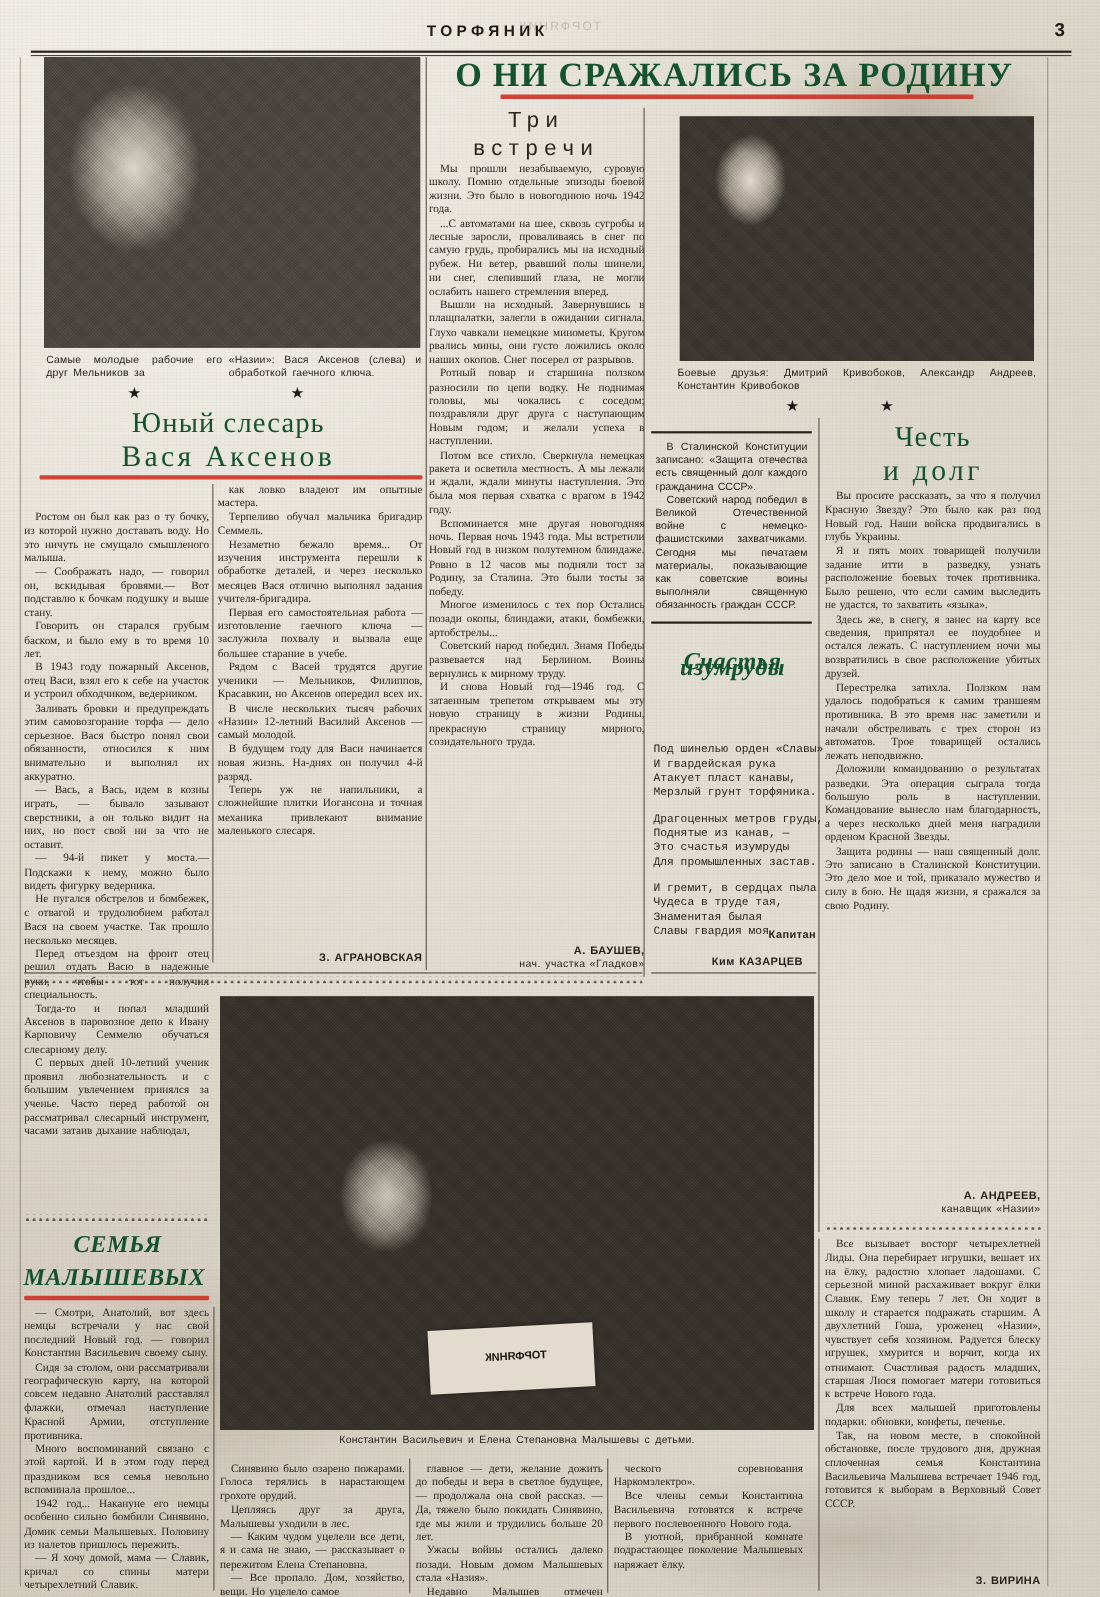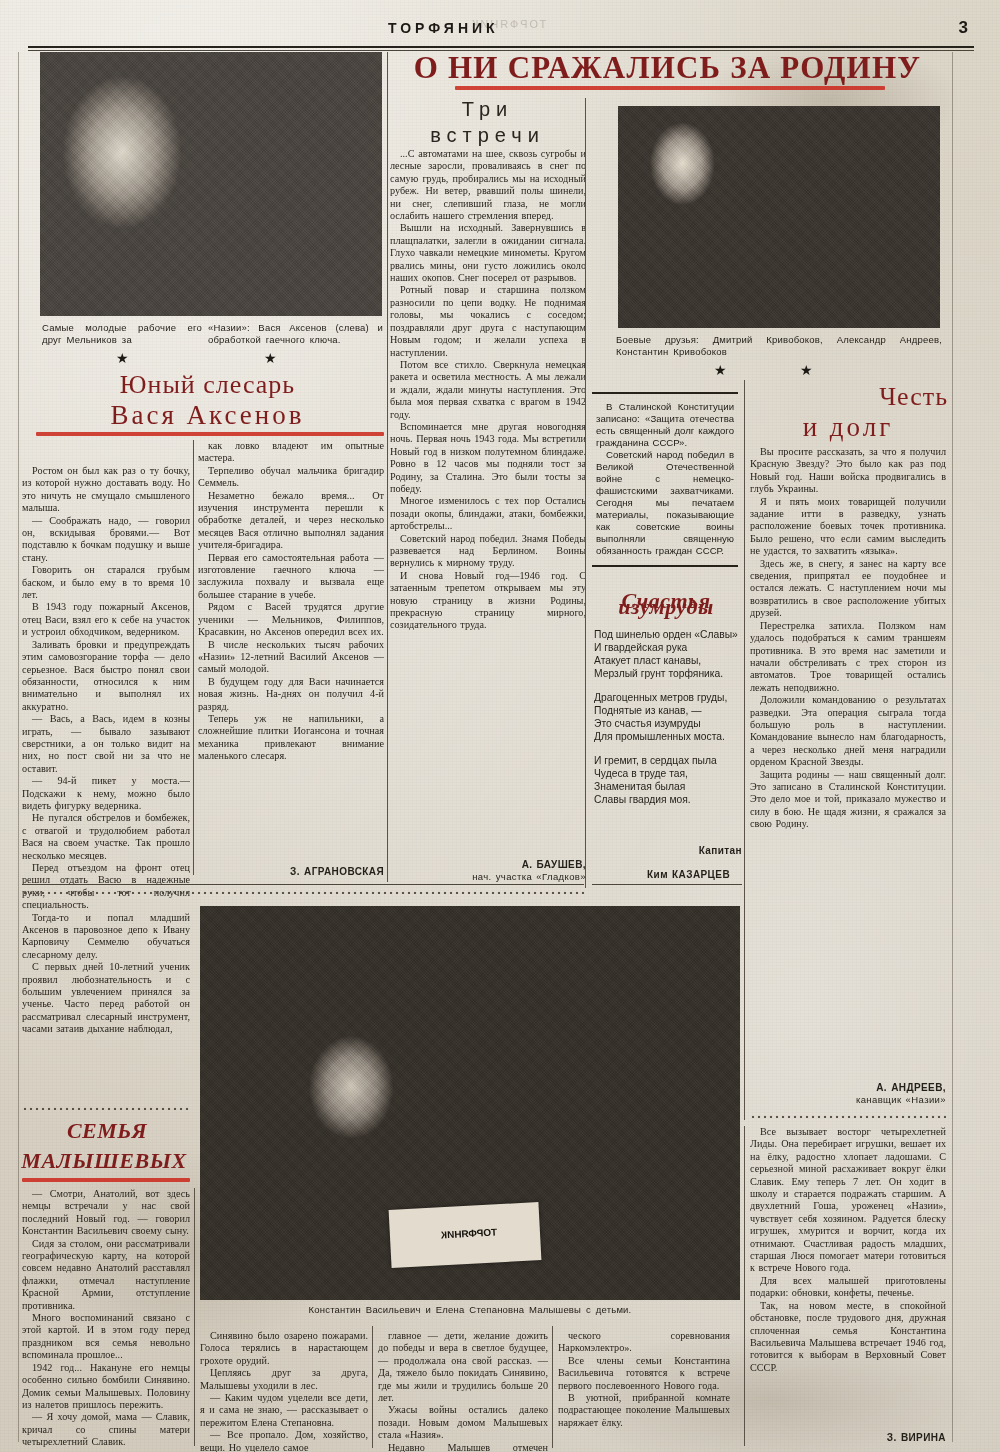--- a/index.html
+++ b/index.html
@@ -56,21 +56,21 @@
   }
   .pcap{
     position:absolute;font-family:"Liberation Sans",sans-serif;
     font-size:9.5px;line-height:12px;color:#201c17;text-align:justify;
     letter-spacing:.2px;word-spacing:2px;
   }
   .star{
     position:absolute;font-size:14px;color:#1d1a16;line-height:1;
   }
 
-  .hl{position:absolute;text-align:center;color:#7f1d1d;}
+  .hl{position:absolute;text-align:center;color:#14532d;}
   .hl-main{
     font-family:"Liberation Serif",serif;font-weight:bold;
     font-size:31px;letter-spacing:1.2px;
   }
   .hl-tri{
     font-family:"Liberation Sans",sans-serif;font-weight:normal;
     font-size:20px;letter-spacing:6px;color:#2a251f;
   }
   .hl-serif{
     font-family:"Liberation Serif",serif;font-weight:normal;font-size:26px;letter-spacing:1px;
@@ -101,22 +101,22 @@
   .box{
     position:absolute;border-top:2px solid #262119;border-bottom:2px solid #262119;
   }
   .box .inner{
     font-family:"Liberation Sans",sans-serif;font-size:9.6px;line-height:12px;
     color:#1d1a15;text-align:justify;padding:7px 4px 8px 4px;word-spacing:1px;
   }
   .box .inner p{margin:0;text-indent:10px;}
 
   .poem{
-    position:absolute;font-family:Liberation Sans, sans-serif;
-    font-size:10.3px;line-height:13px;color:#231f19;
+    position:absolute;font-family:Liberation Mono, monospace;
+    font-size:10.3px;line-height:13px;color:#231f19;margin-top:48px;
   }
   .poem .stanza{margin-bottom:11px;}
   .poem .ln{white-space:nowrap;}
 
   .wavy{
     position:absolute;height:6px;
     background-image:radial-gradient(circle at 3px 5px, #433c31 1.1px, rgba(0,0,0,0) 1.6px);
     background-size:6px 6px;background-repeat:repeat-x;opacity:.85;
   }
   .bleed{
@@ -174,20 +174,21 @@
     <div class="ph-noise"></div>
   </div>
   <div class="pcap" style="left:616px;top:334px;width:326px;">Боевые друзья: Дмитрий Кривобоков, Александр Андреев, Константин Кривобоков</div>
   <div class="star" style="left:714px;top:364px;">★</div>
   <div class="star" style="left:800px;top:364px;">★</div>
 
   <div class="hl hl-tri" style="left:390px;top:98px;width:195px;">Три</div>
   <div class="hl hl-tri" style="left:390px;top:124px;width:195px;">встречи</div>
 
   <div class="body" id="tri-body" style="left:390px;top:148px;width:196px;height:700px;">
+      <p>Мы прошли незабываемую, суровую школу. Помню отдельные эпизоды боевой жизни. Это было в новогоднюю ночь 1942 года.</p>
       <p>...С автоматами на шее, сквозь сугробы и лесные заросли, проваливаясь в снег по самую грудь, пробирались мы на исходный рубеж. Ни ветер, рвавший полы шинели, ни снег, слепивший глаза, не могли ослабить нашего стремления вперед.</p>
       <p>Вышли на исходный. Завернувшись в плащпалатки, залегли в ожидании сигнала. Глухо чавкали немецкие минометы. Кругом рвались мины, они густо ложились около наших окопов. Снег посерел от разрывов.</p>
       <p>Ротный повар и старшина ползком разносили по цепи водку. Не поднимая головы, мы чокались с соседом; поздравляли друг друга с наступающим Новым годом; и желали успеха в наступлении.</p>
       <p>Потом все стихло. Сверкнула немецкая ракета и осветила местность. А мы лежали и ждали, ждали минуты наступления. Это была моя первая схватка с врагом в 1942 году.</p>
       <p>Вспоминается мне другая новогодняя ночь. Первая ночь 1943 года. Мы встретили Новый год в низком полутемном блиндаже. Ровно в 12 часов мы подняли тост за Родину, за Сталина. Это были тосты за победу.</p>
       <p>Многое изменилось с тех пор Остались позади окопы, блиндажи, атаки, бомбежки, артобстрелы...</p>
       <p>Советский народ победил. Знамя Победы развевается над Берлином. Воины вернулись к мирному труду.</p>
       <p>И снова Новый год—1946 год. С затаенным трепетом открываем мы эту новую страницу в жизни Родины, прекрасную страницу мирного, созидательного труда.</p>
     </div>
   <div class="body sig" style="left:390px;top:855px;width:196px;text-align:right;">
@@ -242,35 +243,35 @@
       <div class="stanza">
         <div class="ln">Под шинелью орден «Славы»</div>
         <div class="ln">И гвардейская рука</div>
         <div class="ln">Атакует пласт канавы,</div>
         <div class="ln">Мерзлый грунт торфяника.</div>
       </div>
       <div class="stanza">
         <div class="ln">Драгоценных метров груды,</div>
         <div class="ln">Поднятые из канав, —</div>
         <div class="ln">Это счастья изумруды</div>
-        <div class="ln">Для промышленных моста.</div>
+        <div class="ln">Для промышленных застав.</div>
       </div>
       <div class="stanza">
         <div class="ln">И гремит, в сердцах пыла</div>
         <div class="ln">Чудеса в труде тая,</div>
         <div class="ln">Знаменитая былая</div>
         <div class="ln">Славы гвардия моя.</div>
       </div>
     </div>
   <div class="body" style="left:592px;top:845px;width:150px;text-align:right;">
     <div class="sig" style="margin:0;">Капитан</div>
     <div class="sig" style="margin:12px;">Ким КАЗАРЦЕВ</div>
   </div>
 
-  <div class="hl hl-serif" style="left:748px;top:382px;width:200px;text-align:right;">Честь</div>
+  <div class="hl hl-serif" style="left:748px;top:382px;width:200px;">Честь</div>
   <div class="hl hl-bold" style="left:748px;top:412px;width:200px;">и долг</div>
   <div class="body" id="chest-body" style="left:750px;top:446px;width:196px;height:630px;">
       <p>Вы просите рассказать, за что я получил Красную Звезду? Это было как раз под Новый год. Наши войска продвигались в глубь Украины.</p>
       <p>Я и пять моих товарищей получили задание итти в разведку, узнать расположение боевых точек противника. Было решено, что если самим выследить не удастся, то захватить «языка».</p>
       <p>Здесь же, в снегу, я занес на карту все сведения, припрятал ее поудобнее и остался лежать. С наступлением ночи мы возвратились в свое расположение убитых друзей.</p>
       <p>Перестрелка затихла. Ползком нам удалось подобраться к самим траншеям противника. В это время нас заметили и начали обстреливать с трех сторон из автоматов. Трое товарищей остались лежать неподвижно.</p>
       <p>Доложили командованию о результатах разведки. Эта операция сыграла тогда большую роль в наступлении. Командование вынесло нам благодарность, а через несколько дней меня наградили орденом Красной Звезды.</p>
       <p>Защита родины — наш священный долг. Это записано в Сталинской Конституции. Это дело мое и той, приказало мужество и силу в бою. Не щадя жизни, я сражался за свою Родину.</p>
     </div>
   <div class="body sig" style="left:750px;top:1078px;width:196px;text-align:right;">

